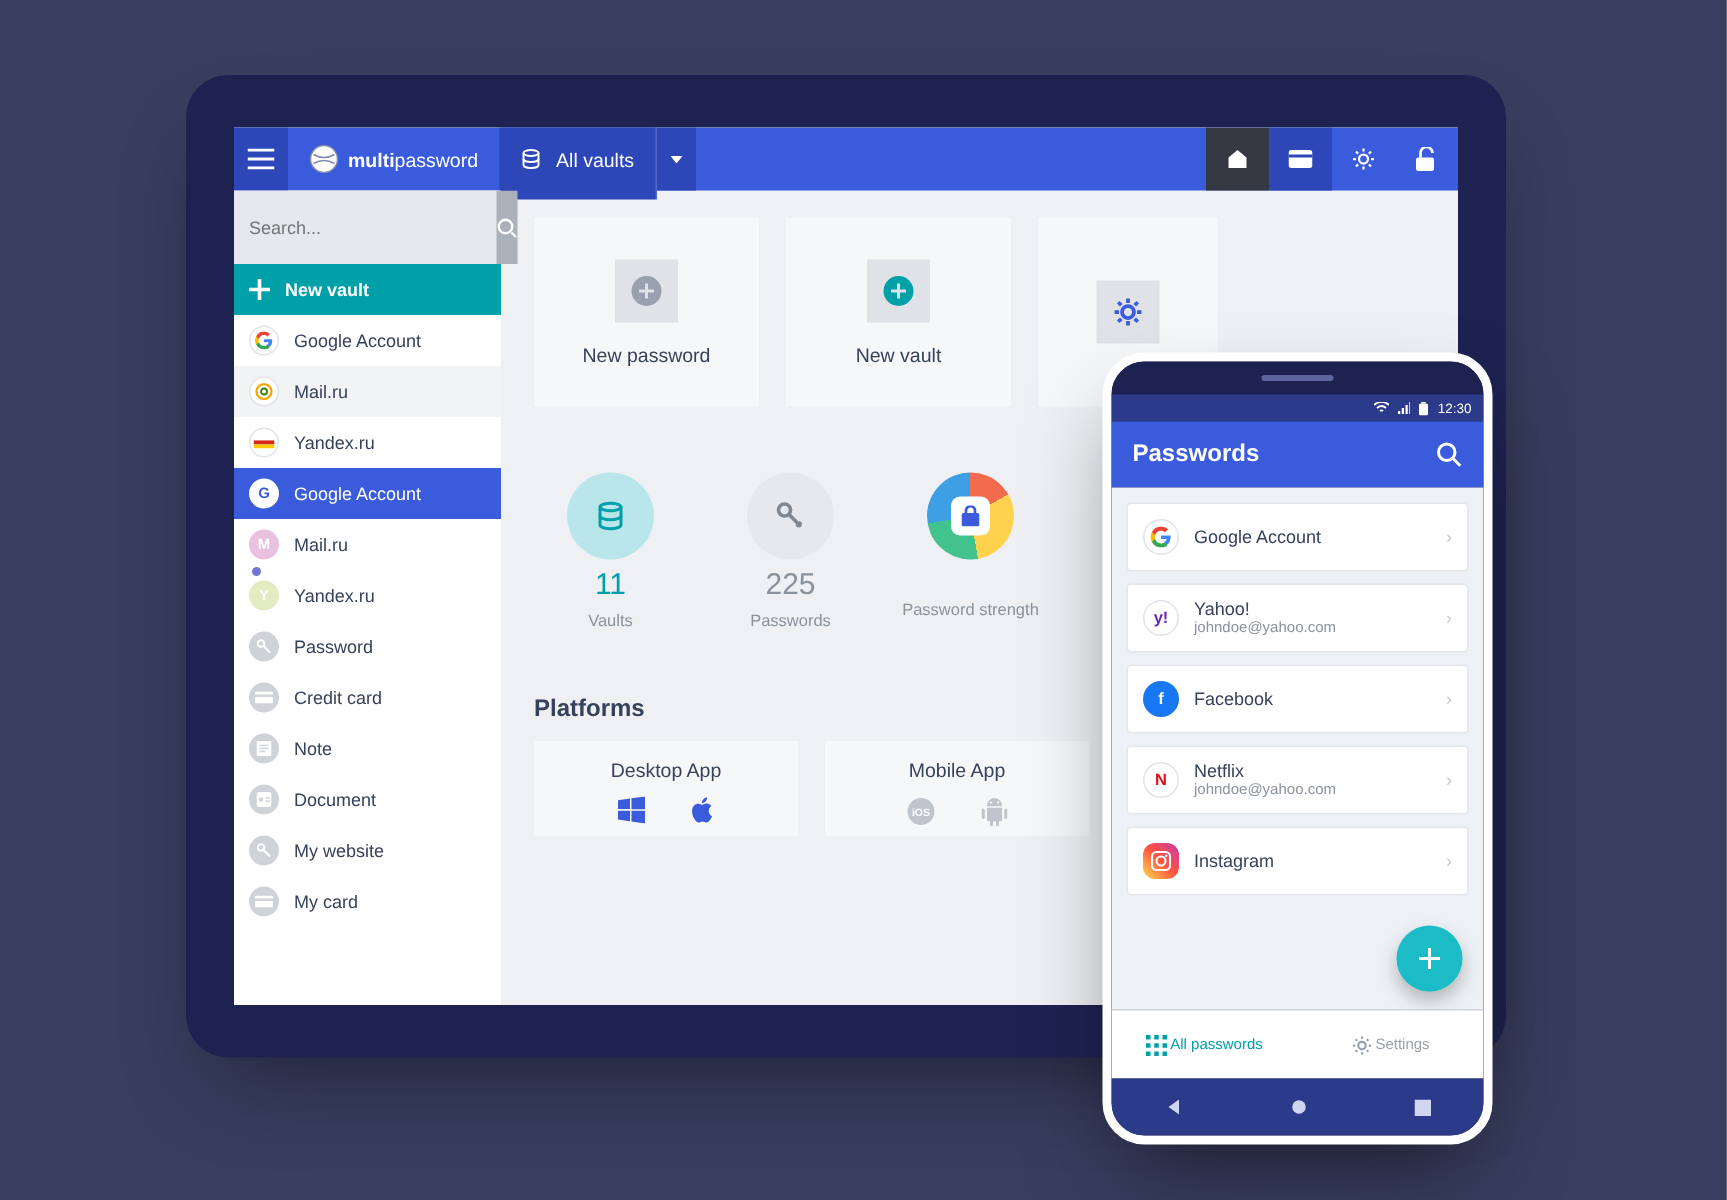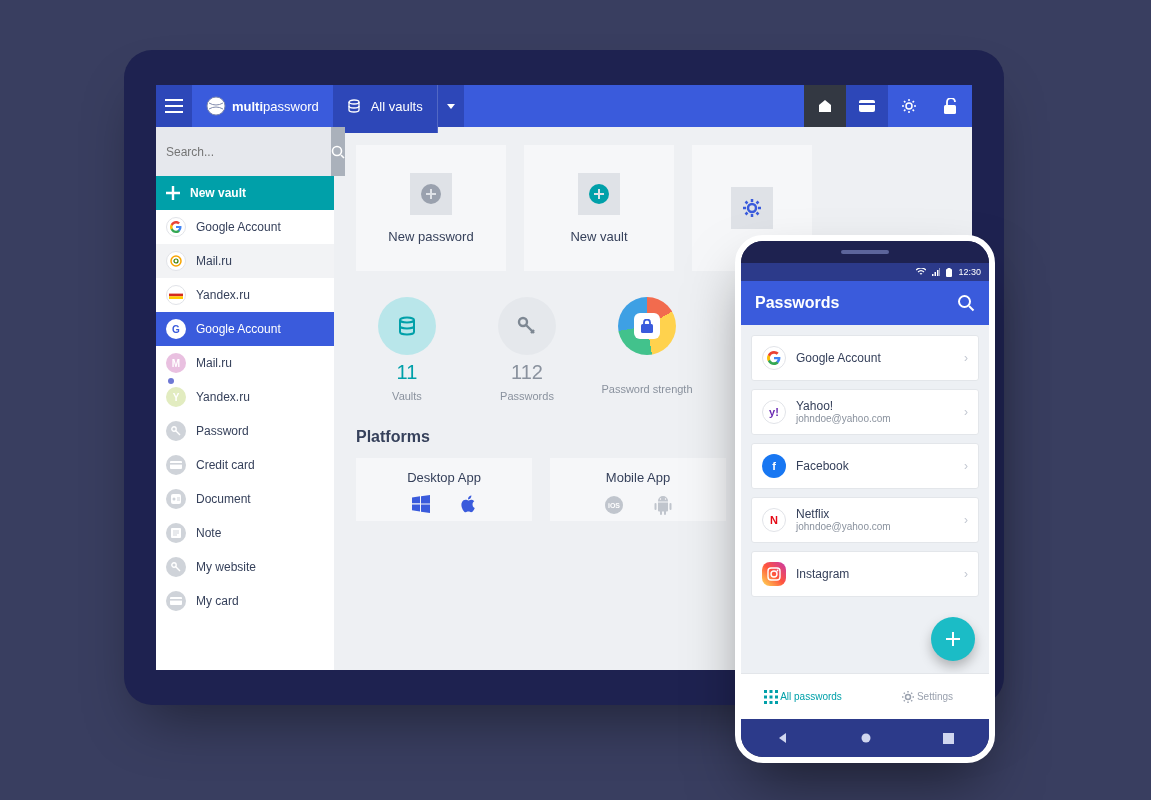--- a/index.html
+++ b/index.html
@@ -58,21 +58,21 @@
   
   .ic.google{background:#fff;border:1px solid #e1e3e8}
   .ic.mailru{background:#fff;border:1px solid #e1e3e8;color:#f7a400}
   .ic.yandex{background:#fff;border:1px solid #e1e3e8}
   .ic.g2{background:#fff;color:var(--primary)}
   .ic.m2{background:#e9c0e0;color:#fff}
   .ic.y2{background:#e2ecc0;color:#fff}
   .ic.grey{background:#cfd3d9;color:#fff}
 
   
-  .content{flex:1;padding:18px 22px;overflow:hidden;display:flex;flex-direction:column;gap:26px}
+  .content{flex:1;padding:18px 22px;overflow:hidden;display:flex;flex-direction:column;gap:44px}
   .cards{display:flex;gap:18px}
   .card{flex:0 0 150px;height:126px;background:#f6f7f9;display:flex;flex-direction:column;align-items:center;justify-content:center;gap:14px;color:var(--txt);font-size:13px}
   .card .tile{width:42px;height:42px;background:#dfe2e7;display:flex;align-items:center;justify-content:center;font-size:20px;color:var(--grey-icon)}
   .card .tile.teal{color:var(--teal)}
   .card .tile.blue{color:var(--primary)}
 
   .stats{display:flex;gap:18px}
   .stat{flex:0 0 102px;display:flex;flex-direction:column;align-items:center;gap:6px}
   .stat .circ{width:58px;height:58px;border-radius:50%;display:flex;align-items:center;justify-content:center;font-size:20px}
   .stat .circ.teal{background:var(--teal-light);color:var(--teal)}
@@ -256,35 +256,35 @@
               <svg width="12" height="8" viewBox="0 0 12 8">
                 <rect width="12" height="8" rx="1" fill="#fff"></rect>
                 <rect y="2" width="12" height="1.6" fill="#cfd3d9"></rect>
               </svg>
             </div>
           <span>Credit card</span>
         </div>
         <div class="side-item">
           <div class="ic grey">
               <svg width="10" height="10" viewBox="0 0 10 10">
+                <rect width="10" height="10" rx="1" fill="#fff"></rect>
+                <path d="M2 3h6M2 5h6M2 7h4" stroke="#cfd3d9"></path>
+              </svg>
+            </div>
+          <span>Note</span>
+        </div>
+        <div class="side-item">
+          <div class="ic grey">
+              <svg width="10" height="10" viewBox="0 0 10 10">
                 <rect width="10" height="10" rx="2" fill="#fff"></rect>
                 <circle cx="3" cy="5" r="1.5" fill="#cfd3d9"></circle>
                 <path d="M6 4h3M6 6h3" stroke="#cfd3d9"></path>
               </svg>
             </div>
           <span>Document</span>
-        </div>
-        <div class="side-item">
-          <div class="ic grey">
-              <svg width="10" height="10" viewBox="0 0 10 10">
-                <rect width="10" height="10" rx="1" fill="#fff"></rect>
-                <path d="M2 3h6M2 5h6M2 7h4" stroke="#cfd3d9"></path>
-              </svg>
-            </div>
-          <span>Note</span>
         </div>
         <div class="side-item">
           <div class="ic grey">
               <svg width="10" height="10" viewBox="0 0 10 10">
                 <circle cx="3" cy="3" r="2.2" fill="none" stroke="#fff" stroke-width="1.4"></circle>
                 <path d="M4.5 4.5L9 9" stroke="#fff" stroke-width="1.4"></path>
               </svg>
             </div>
           <span>My website</span>
         </div>
@@ -341,21 +341,21 @@
             <span class="num" style="color:var(--teal)">11</span>
             <span class="lbl">Vaults</span>
           </div>
           <div class="stat">
             <div class="circ grey">
                 <svg width="20" height="20" viewBox="0 0 20 20">
                   <circle cx="6" cy="6" r="4" fill="none" stroke="#7e8893" stroke-width="2.4"></circle>
                   <path d="M9 9l8 8M14 17l3-3" stroke="#7e8893" stroke-width="2.4"></path>
                 </svg>
               </div>
-            <span class="num" style="color:var(--txt-muted)">112</span>
+            <span class="num" style="color:var(--txt-muted)">225</span>
             <span class="lbl">Passwords</span>
           </div>
           <div class="stat">
             <div class="donut">
               <div class="mid">
                   <svg width="12" height="14" viewBox="0 0 12 14">
                     <rect y="5" width="12" height="9" rx="1.5" fill="#3a5bdc"></rect>
                     <path d="M3 5V3.5a3 3 0 0 1 6 0V5" fill="none" stroke="#3a5bdc" stroke-width="1.8"></path>
                   </svg>
                 </div>

